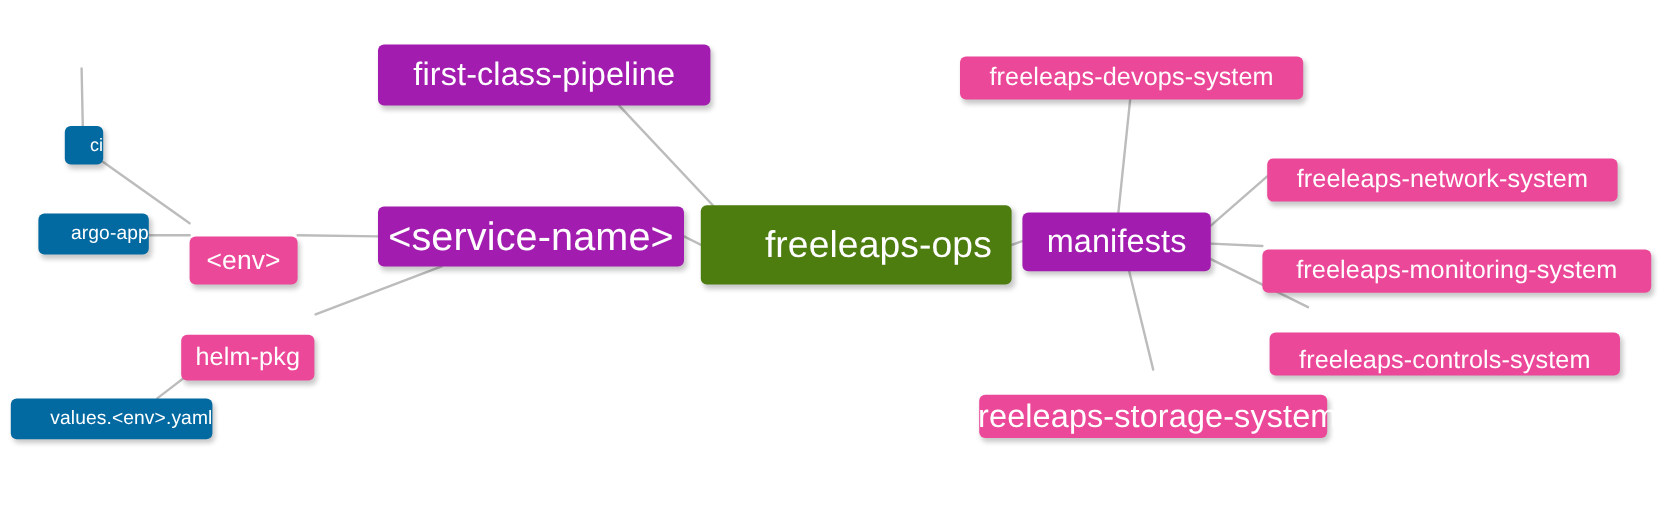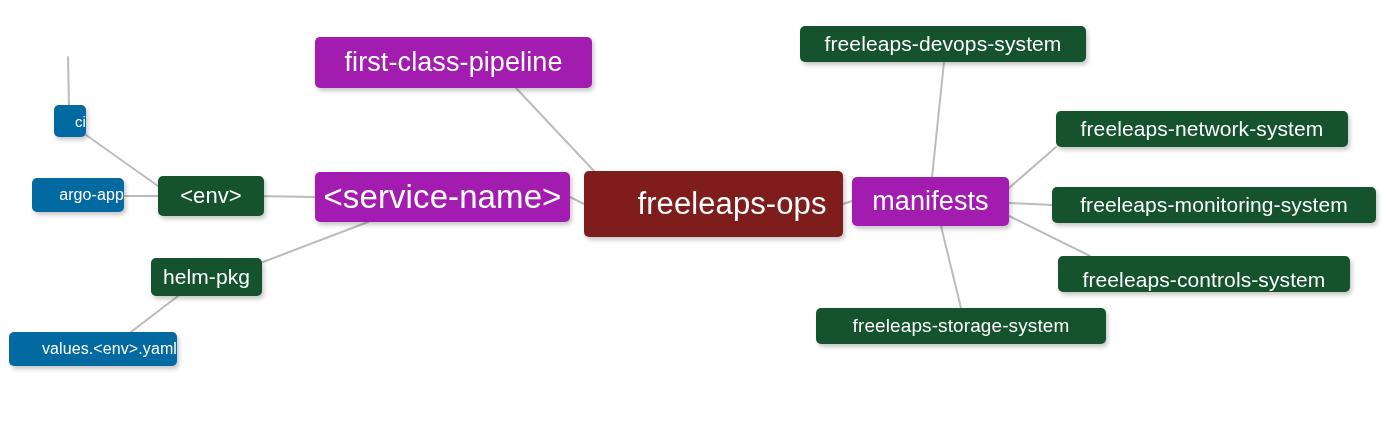--- a/index.html
+++ b/index.html
@@ -31,23 +31,23 @@
     align-items: center;
     justify-content: center;
     box-sizing: border-box;
     border-radius: 5px;
     color: #ffffff;
     white-space: nowrap;
     box-shadow: 2px 3px 4px rgba(0,0,0,0.22);
     letter-spacing: 0.1px;
     user-select: none;
   }
-  .node.root     { background: #7f1d1d; padding-left: 37px; }
+  .node.root     { background: #4d7c0f; padding-left: 37px; }
   .node.blue     { background: #a21caf; }
-  .node.green    { background: #14532d; }
+  .node.green    { background: #ec4899; margin-top: 21px; }
   .node.orange   { background: #fca62c; }
   .node.red      { background: #0369a1; justify-content: flex-end; }
 </style>
 </head>
 <body>
 
 <div id="canvas">
   <svg id="edges" viewBox="0 0 1390 421" width="1390" height="421" xmlns="http://www.w3.org/2000/svg">
       <line x1="584" y1="204" x2="570" y2="197" stroke="#bcbcbc" stroke-width="2" stroke-linecap="round"></line>
       <line x1="843" y1="204" x2="852" y2="201" stroke="#bcbcbc" stroke-width="2" stroke-linecap="round"></line>
@@ -69,21 +69,21 @@
     </div>
     <div class="node blue" style="left: 315px; top: 172px; width: 255px; height: 50px; font-size: 33px;">
       <span>&lt;service-name&gt;</span>
     </div>
     <div class="node blue" style="left: 852px; top: 177px; width: 157px; height: 49px; font-size: 27px;">
       <span>manifests</span>
     </div>
     <div class="node blue" style="left: 315px; top: 37px; width: 277px; height: 51px; font-size: 27px;">
       <span>first-class-pipeline</span>
     </div>
-    <div class="node green" style="left: 158px; top: 176px; width: 106px; height: 40px; font-size: 22px;">
+    <div class="node green" style="left: 158px; top: 176px; width: 90px; height: 40px; font-size: 22px;">
       <span>&lt;env&gt;</span>
     </div>
     <div class="node green" style="left: 151px; top: 258px; width: 111px; height: 38px; font-size: 21px;">
       <span>helm-pkg</span>
     </div>
     <div class="node red" style="left: 54px; top: 105px; width: 32px; height: 32px; font-size: 15px;">
       <span>ci</span>
     </div>
     <div class="node red" style="left: 32px; top: 178px; width: 92px; height: 34px; font-size: 16px;">
       <span>argo-app</span>
@@ -96,16 +96,16 @@
     </div>
     <div class="node green" style="left: 1056px; top: 111px; width: 292px; height: 36px; font-size: 21px;">
       <span>freeleaps-network-system</span>
     </div>
     <div class="node green" style="left: 1052px; top: 187px; width: 324px; height: 36px; font-size: 21px;">
       <span>freeleaps-monitoring-system</span>
     </div>
     <div class="node green" style="left: 1058px; top: 256px; width: 292px; height: 36px; font-size: 21px; align-items: flex-end;">
       <span>freeleaps-controls-system</span>
     </div>
-    <div class="node green" style="left: 816px; top: 308px; width: 290px; height: 36px; font-size: 19px;">
+    <div class="node green" style="left: 816px; top: 308px; width: 290px; height: 36px; font-size: 27px;">
       <span>freeleaps-storage-system</span>
     </div>
   </div>
 
 </body></html>

